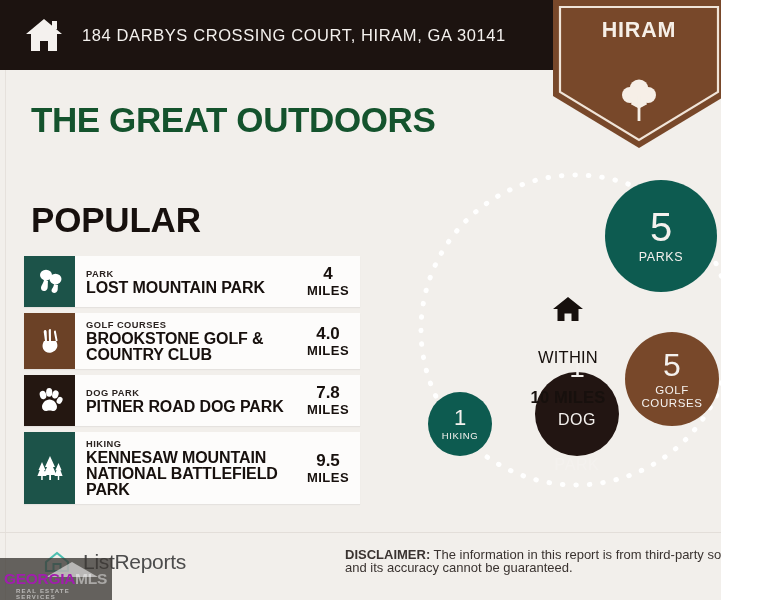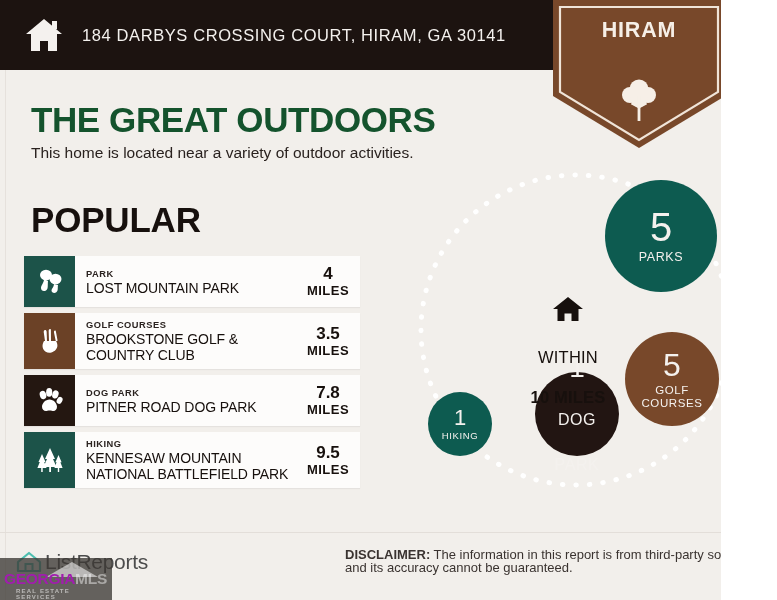--- a/index.html
+++ b/index.html
@@ -89,21 +89,21 @@
   .row-mid {
     flex: 1 1 auto;
     padding: 6px 6px 6px 11px;
     display: flex; flex-direction: column; justify-content: center;
   }
   .cat {
     font-size: 9.3px; font-weight: 700; color: #2b2320;
     letter-spacing: 0.5px; line-height: 12px;
   }
   .name {
-    font-size: 14px; font-weight: 400; color: #17100d;
+    font-size: 16px; font-weight: 700; color: #17100d;
     letter-spacing: -0.1px; line-height: 16px;
   }
   .dist {
     flex: 0 0 56px;
     display: flex; flex-direction: column;
     align-items: center; justify-content: center;
     padding-right: 8px;
   }
   .dist .num { font-size: 17px; font-weight: 700; color: #17100d; line-height: 18px;}
   .dist .unit { font-size: 13px; font-weight: 700; color: #17100d; letter-spacing: 0.5px;}
@@ -151,22 +151,22 @@
     font-size: 16.5px; color: #17100d; font-weight: 400; line-height: 19px;
     letter-spacing: 0.2px; margin-top: 21px;
   }
   .center-block .ct b { font-weight: 700; }
   
   .footer-sep {
     position: absolute; left: 0; top: 532px;
     width: 777px; height: 1px; background: #e3ded9;
   }
   .lr-logo {
-    position: absolute; left: 16px; top: 550px;
-    display: flex; align-items: flex-end; gap: 3px;
+    position: absolute; left: 44px; top: 550px;
+    display: flex; align-items: flex-end; gap: 13px;
   }
   .lr-logo svg { width: 26px; height: 24px; display:block;}
   .lr-logo .lr-text { font-size: 21px; color: #4c4c4c; font-weight: 400; letter-spacing:-0.3px;}
   .disclaimer {
     position: absolute; left: 345px; top: 548px; width: 425px;
     font-size: 13px; color: #3a3330; line-height: 13px;
   }
   .disclaimer b { font-weight: 700; }
   .edge-line {
     position: absolute; left: 5px; top: 70px; width: 1px; height: 530px;
@@ -231,21 +231,20 @@
           <circle cx="20" cy="22" r="9"></circle>
           <rect x="18.6" y="20" width="2.8" height="25"></rect>
           <rect x="12" y="28" width="8" height="2.2" transform="rotate(28 16 29)"></rect>
           <rect x="20" y="28" width="8" height="2.2" transform="rotate(-28 24 29)"></rect>
         </g>
       </svg>
     </span>
   </div>
 
   <div class="title">THE GREAT OUTDOORS</div>
-  <div class="subtitle">This home is located near a variety of outdoor activities.</div>
   <div class="popular">POPULAR</div>
 
   <div class="list">
 
     <div class="row">
       <div class="tile" style="background:#1c5349">
         <span>
           <svg viewBox="0 0 30 30" xmlns="http://www.w3.org/2000/svg">
             <g fill="#ffffff">
               <ellipse cx="11" cy="8" rx="6" ry="5.2"></ellipse>
@@ -277,21 +276,21 @@
               <path d="M9 15 C7.5 17.5 7 20.5 8.2 23 C9.6 26 13 27.2 16.4 26.4 C20 25.6 22.4 22.8 22.4 19.6 C22.4 17.8 21.8 16.2 21 15 Z"></path>
             </g>
           </svg>
         </span>
       </div>
       <div class="row-mid">
         <div class="cat">GOLF COURSES</div>
         <div class="name">BROOKSTONE GOLF &amp; COUNTRY CLUB</div>
       </div>
       <div class="dist">
-        <div class="num">3.5</div>
+        <div class="num">4.0</div>
         <div class="unit">MILES</div>
       </div>
     </div>
 
     <div class="row">
       <div class="tile" style="background:#241711">
         <span>
           <svg viewBox="0 0 30 30" xmlns="http://www.w3.org/2000/svg">
             <g fill="#ffffff">
               <ellipse cx="8" cy="9" rx="3.2" ry="4.2" transform="rotate(-18 8 9)"></ellipse>

